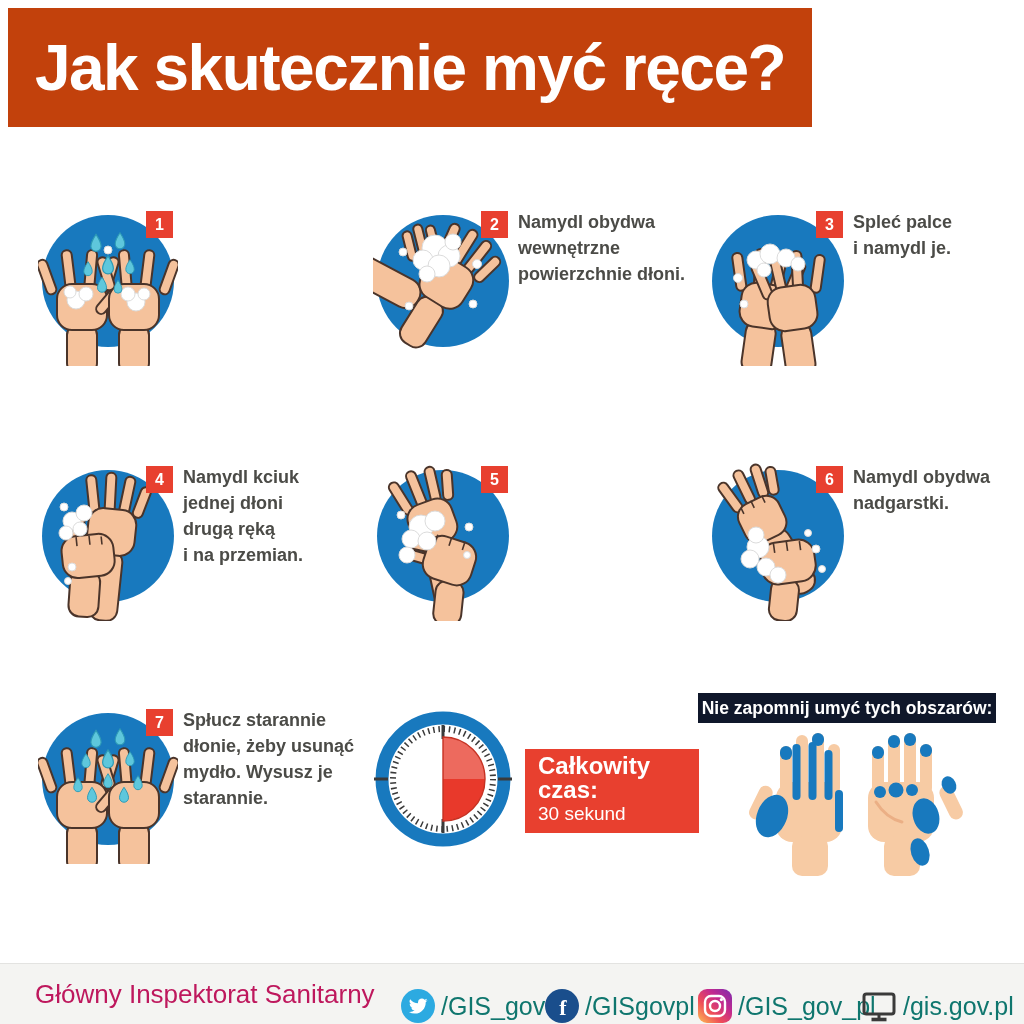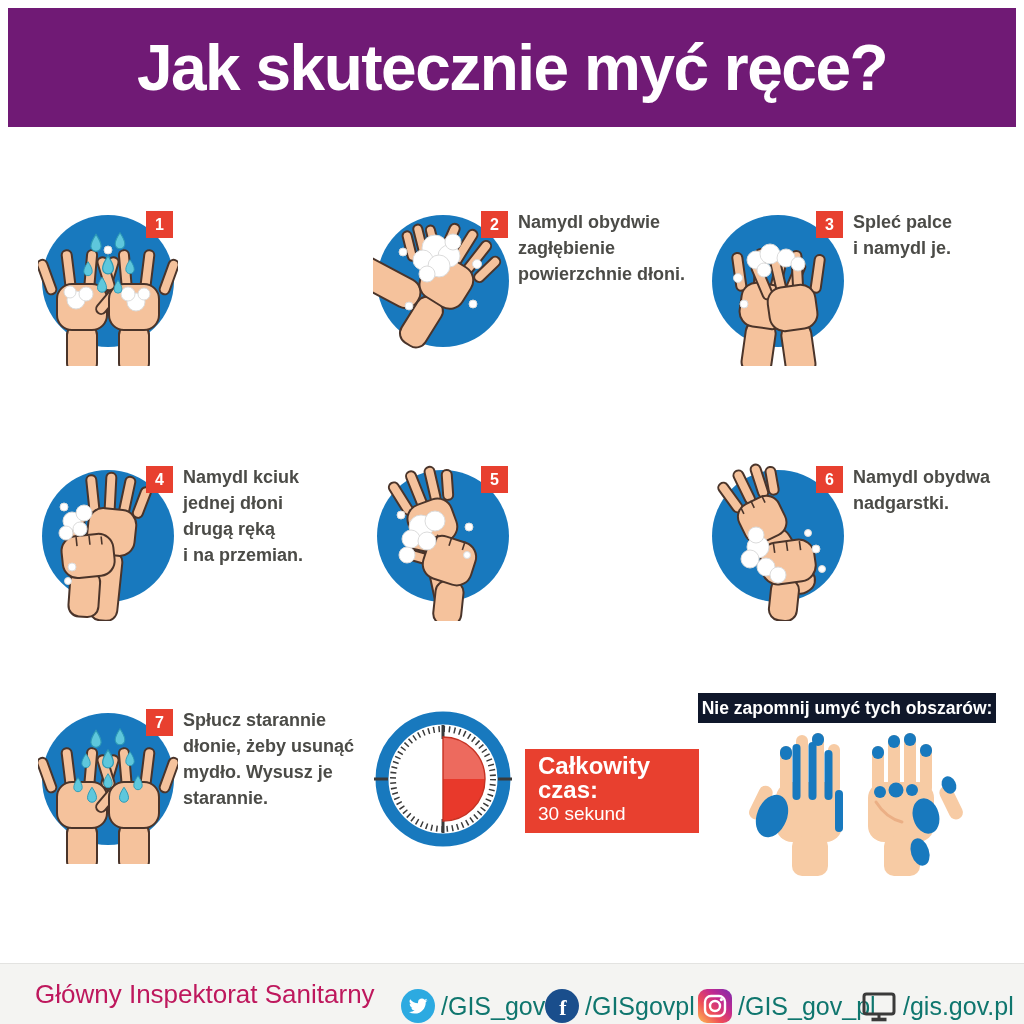--- a/index.html
+++ b/index.html
@@ -1,19 +1,19 @@
 <!DOCTYPE html>
 <html><head>
 <meta charset="utf-8">
 <style>
   html,body{margin:0;padding:0;}
   body{width:1024px;height:1024px;background:#fff;font-family:"Liberation Sans",sans-serif;position:relative;overflow:hidden;}
   .page{position:absolute;inset:0;}
 
-  .header{position:absolute;left:8px;top:8px;width:1008px;height:119px;background:#701a75;
+  .header{position:absolute;left:8px;top:8px;width:804px;height:119px;background:#c2410c;
           display:flex;align-items:center;justify-content:center;}
   .header h1{margin:0;color:#fff;font-size:64px;font-weight:bold;letter-spacing:-1.5px;}
 
   .cell{position:absolute;width:334px;height:200px;}
   #c1{left:30px;top:203px}  #c2{left:365px;top:203px}  #c3{left:700px;top:203px}
   #c4{left:30px;top:458px}  #c5{left:365px;top:458px}  #c6{left:700px;top:458px}
   #c7{left:30px;top:701px}  #c8{left:365px;top:701px}  #c9{left:690px;top:690px;width:334px;height:210px}
 
   .circ{position:absolute;left:8px;top:5px;}
   .badge{position:absolute;left:116px;top:8px;width:27px;height:27px;background:#E8402F;color:#fff;
@@ -114,21 +114,21 @@
         <circle cx="66" cy="58" r="11"></circle>
           <circle cx="80" cy="34" r="8"></circle>
           <circle cx="54" cy="66" r="8"></circle>
         <circle cx="30" cy="44" r="4"></circle>
           <circle cx="104" cy="56" r="4.5"></circle>
           <circle cx="100" cy="96" r="4"></circle>
           <circle cx="36" cy="98" r="4"></circle>
       </g>
     </svg>
     <div class="badge">2</div>
-    <div class="txt w172">Namydl obydwie zagłębienie powierzchnie dłoni.</div>
+    <div class="txt w172">Namydl obydwa wewnętrzne powierzchnie dłoni.</div>
   </div>
 
   <div class="cell" id="c3">
     <svg class="circ" width="140" height="158" viewBox="0 0 140 158">
       <circle cx="70" cy="73" r="66" fill="#1879BE"></circle>
       <g fill="#F5C29C" stroke="#4A342A" stroke-width="2" stroke-linejoin="round">
         <g transform="translate(57,94) rotate(8)">
           <rect x="-15" y="20" width="30" height="52" rx="11"></rect>
           <rect x="-30" y="-46" width="10" height="38" rx="5" transform="rotate(-16 -25 -10)"></rect>
           <rect x="-13" y="-52" width="10" height="42" rx="5" transform="rotate(-5 -8 -12)"></rect>

